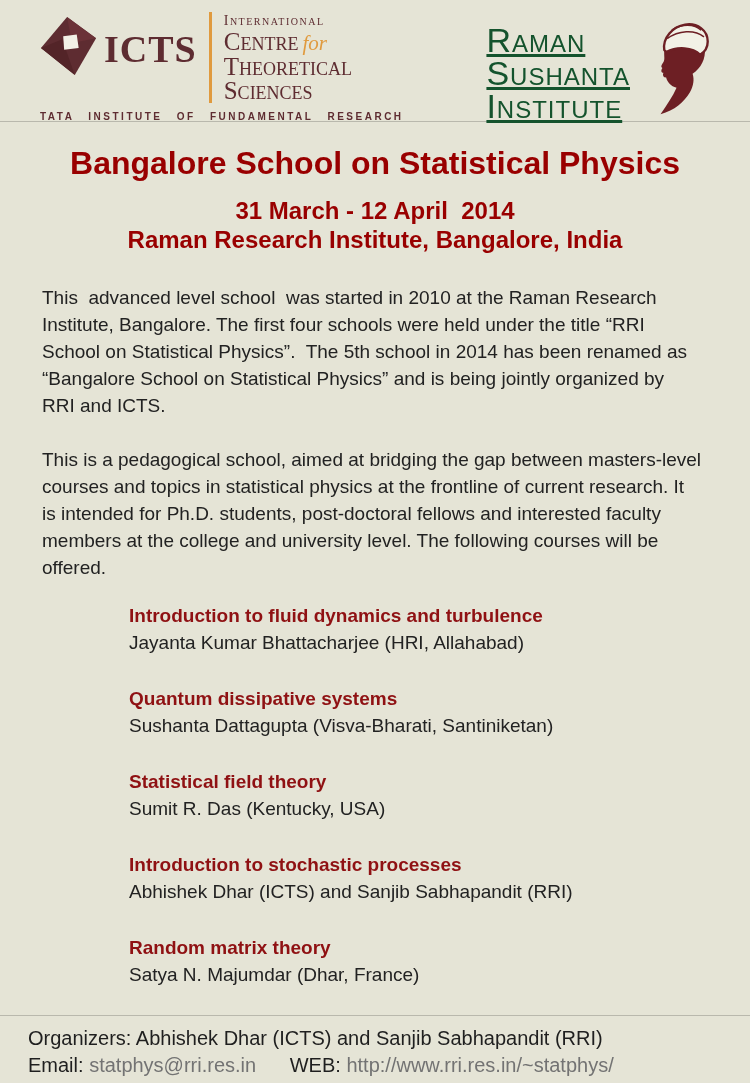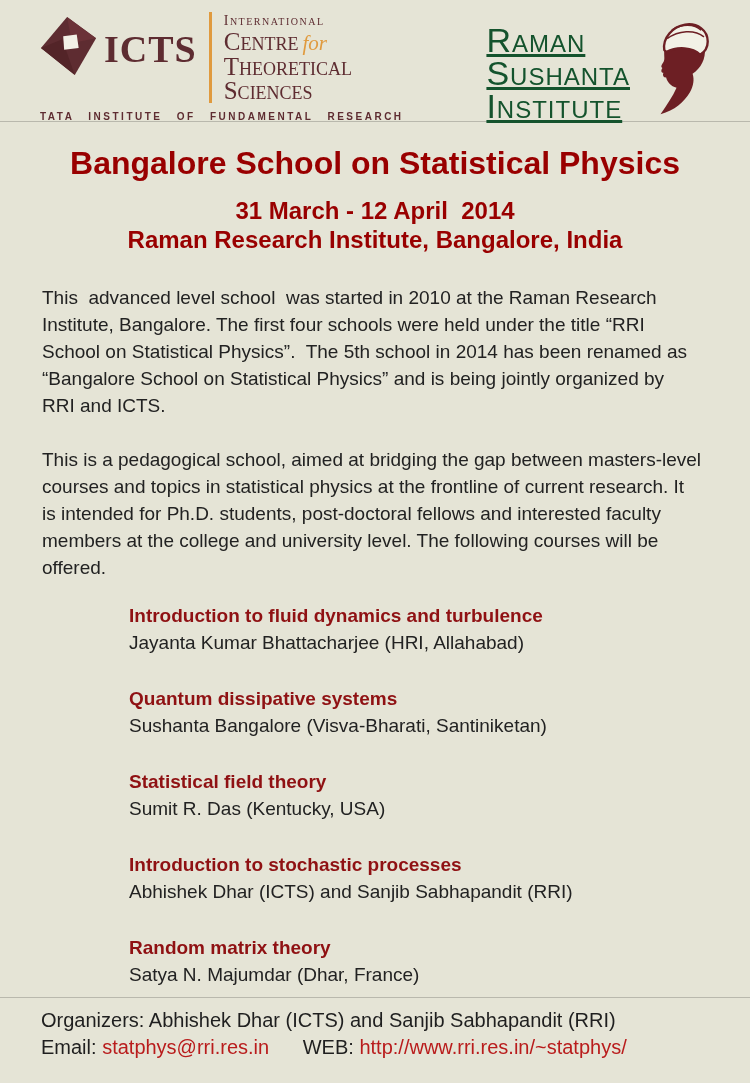--- a/index.html
+++ b/index.html
@@ -51,26 +51,26 @@
   .intro{margin:30px 40px 0 42px;max-width:660px;}
   .para{font-size:19px;line-height:27px;color:#222;white-space:pre-wrap;}
   .para + .para{margin-top:27px;}
   
   .courses{margin:21px 0 0 129px;}
   .course{margin-bottom:29px;}
   .course-title{font-size:19px;font-weight:bold;color:#8f1113;line-height:27px;}
   .course-instructors{font-size:19px;color:#222;line-height:27px;}
   
   .footer{
-    position:absolute;left:0;right:0;bottom:0;height:86px;
+    position:absolute;left:0;right:0;bottom:0;height:68px;
     border-top:1px solid #b9b8ad;
-    padding:9px 0 0 41px;box-sizing:border-box;
+    padding:9px 0 0 28px;box-sizing:border-box;
   }
   .footer-line{font-size:20px;line-height:27px;color:#1f1f1f;}
-  .footer .plain-link{color:#b91c1c;font-weight:normal;text-decoration:none;cursor:pointer;}
+  .footer .plain-link{color:#737373;font-weight:normal;text-decoration:none;cursor:pointer;}
   .footer .web-label{margin-left:28px;text-align:right;}
 </style>
 </head>
 <body>
 
 <div class="header">
 
   <div class="icts-block">
     <div class="icts-row">
       <svg class="icts-diamond" viewBox="0 0 60 62">
@@ -116,21 +116,21 @@
   <div class="para">This is a pedagogical school, aimed at bridging the gap between masters-level courses and topics in statistical physics at the frontline of current research. It is intended for Ph.D. students, post-doctoral fellows and interested faculty members at the college and university level. The following courses will be offered.</div>
 </div>
 
 <div class="courses">
   <div class="course">
     <div class="course-title">Introduction to fluid dynamics and turbulence</div>
     <div class="course-instructors">Jayanta Kumar Bhattacharjee (HRI, Allahabad)</div>
   </div>
   <div class="course">
     <div class="course-title">Quantum dissipative systems</div>
-    <div class="course-instructors">Sushanta Bangalore (Visva-Bharati, Santiniketan)</div>
+    <div class="course-instructors">Sushanta Dattagupta (Visva-Bharati, Santiniketan)</div>
   </div>
   <div class="course">
     <div class="course-title">Statistical field theory</div>
     <div class="course-instructors">Sumit R. Das (Kentucky, USA)</div>
   </div>
   <div class="course">
     <div class="course-title">Introduction to stochastic processes</div>
     <div class="course-instructors">Abhishek Dhar (ICTS) and Sanjib Sabhapandit (RRI)</div>
   </div>
   <div class="course">

